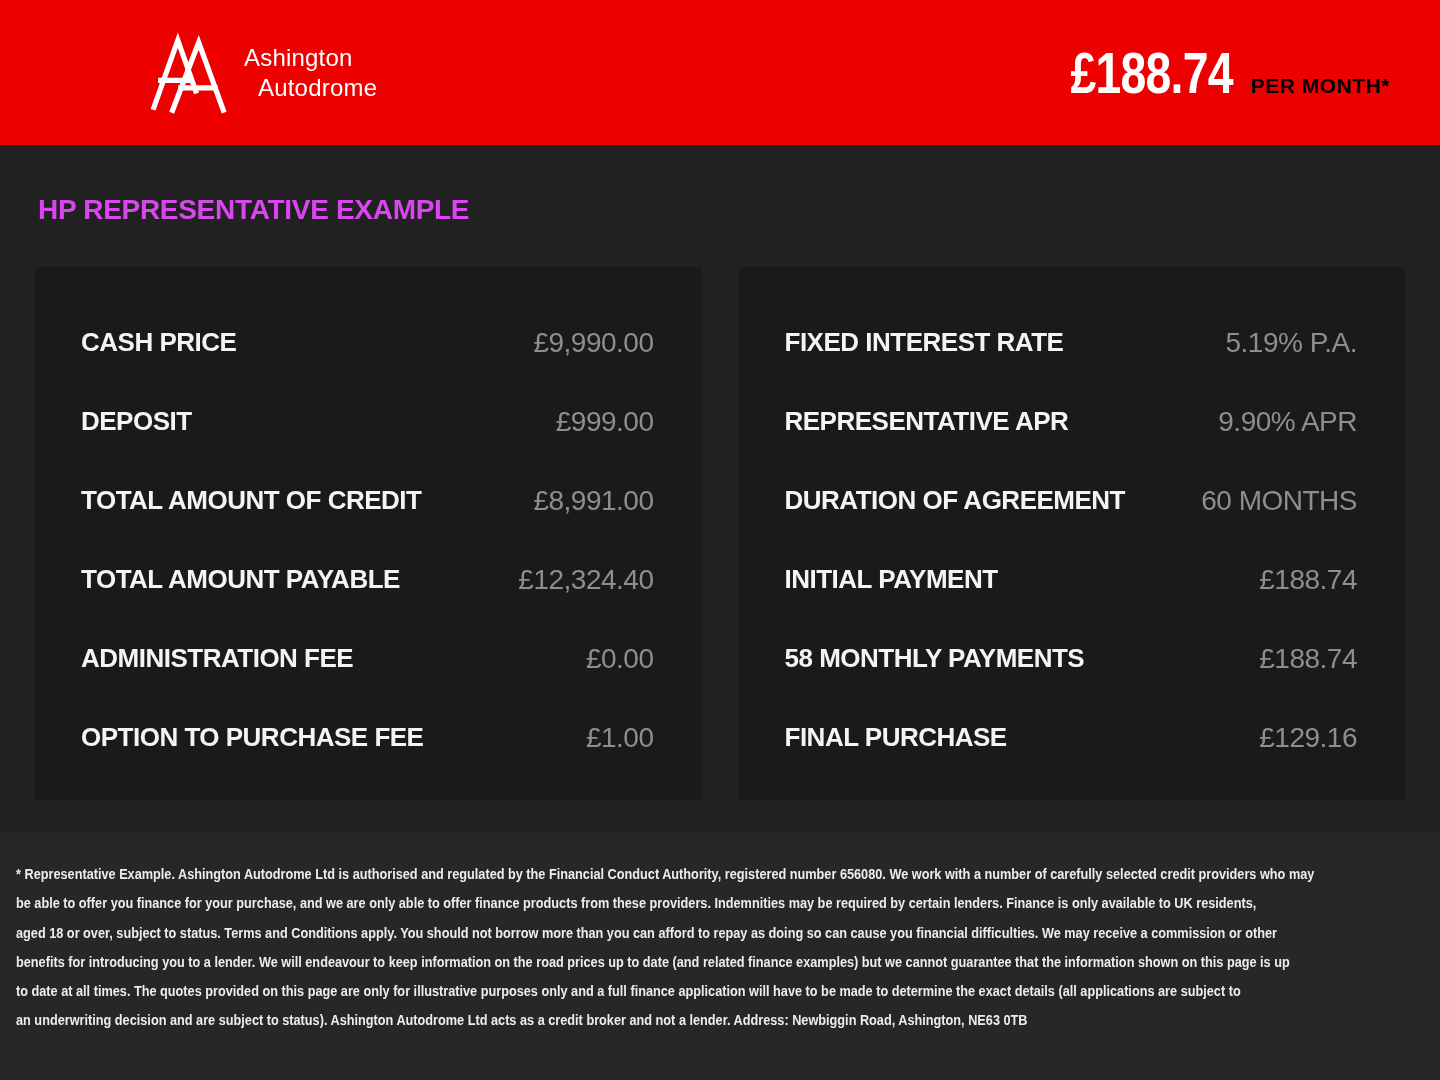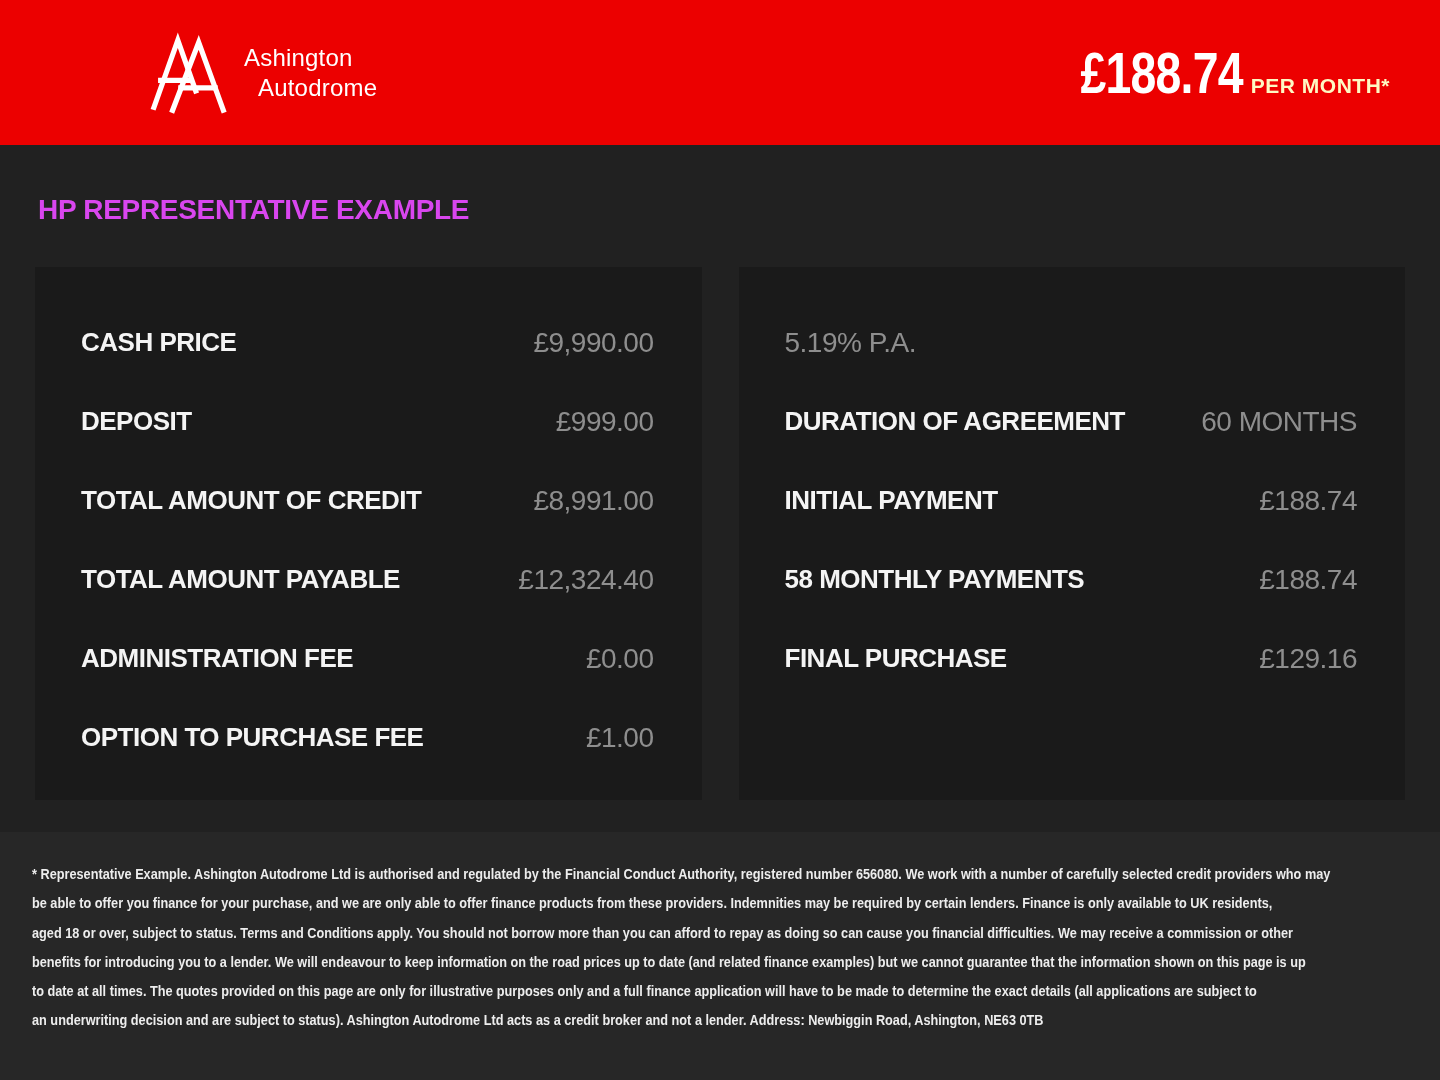--- a/index.html
+++ b/index.html
@@ -24,22 +24,22 @@
   .brand-text { color: #fff; font-size: 24px; line-height: 30px; letter-spacing: 0.2px; }
   .brand-text span { display: block; }
   .brand-text .l2 { padding-left: 14px; }
 
   .price-block { display: flex; align-items: baseline; }
   .price {
     color: #fff; font-weight: bold; font-size: 58px; letter-spacing: -1px;
     display: inline-block; transform: scaleX(0.8); transform-origin: 100% 50%;
   }
   .price-suffix {
-    color: #fef9c3; font-weight: bold; font-size: 21px; letter-spacing: 0.5px;
-    margin-left: 8px;
+    color: #000000; font-weight: bold; font-size: 21px; letter-spacing: 0.5px;
+    margin-left: 18px;
   }
 
   
   .main { flex: 1 1 auto; }
   .page-title {
     color: #d946ef; font-size: 28px; font-weight: bold; letter-spacing: -0.3px;
     margin: 47px 0 0 38px; line-height: 36px;
   }
   .panels { display: flex; gap: 37px; margin: 39px 35px 0 35px; justify-content: flex-end; }
   .panel {
@@ -59,21 +59,21 @@
   }
   .row .value {
     color: var(--value_gray, #8e8e8e); font-weight: normal; font-size: 28px;
     letter-spacing: -0.5px; white-space: nowrap;
   }
 
   
   .footer {
     flex: 0 0 248px; height: 248px; margin-top: auto;
     background: var(--footer_bg, #272727);
-    padding: 27px 40px 0 32px;
+    padding: 27px 40px 0 16px;
   }
   .footer-line {
     color: #ededed; font-weight: bold; font-size: 15.5px; line-height: 29.3px;
     white-space: nowrap;
     transform: scaleX(0.82); transform-origin: 0 50%;
   }
 </style>
 </head>
 <body>
 
@@ -127,21 +127,26 @@
           <span class="value">£0.00</span>
         </div>
         <div class="row">
           <span class="label">OPTION TO PURCHASE FEE</span>
           <span class="value">£1.00</span>
         </div>
       </section>
 
       <section class="panel">
         <div class="row">
+          <span class="label">FIXED INTEREST RATE</span>
           <span class="value">5.19% P.A.</span>
+        </div>
+        <div class="row">
+          <span class="label">REPRESENTATIVE APR</span>
+          <span class="value">9.90% APR</span>
         </div>
         <div class="row">
           <span class="label">DURATION OF AGREEMENT</span>
           <span class="value">60 MONTHS</span>
         </div>
         <div class="row">
           <span class="label">INITIAL PAYMENT</span>
           <span class="value">£188.74</span>
         </div>
         <div class="row">

